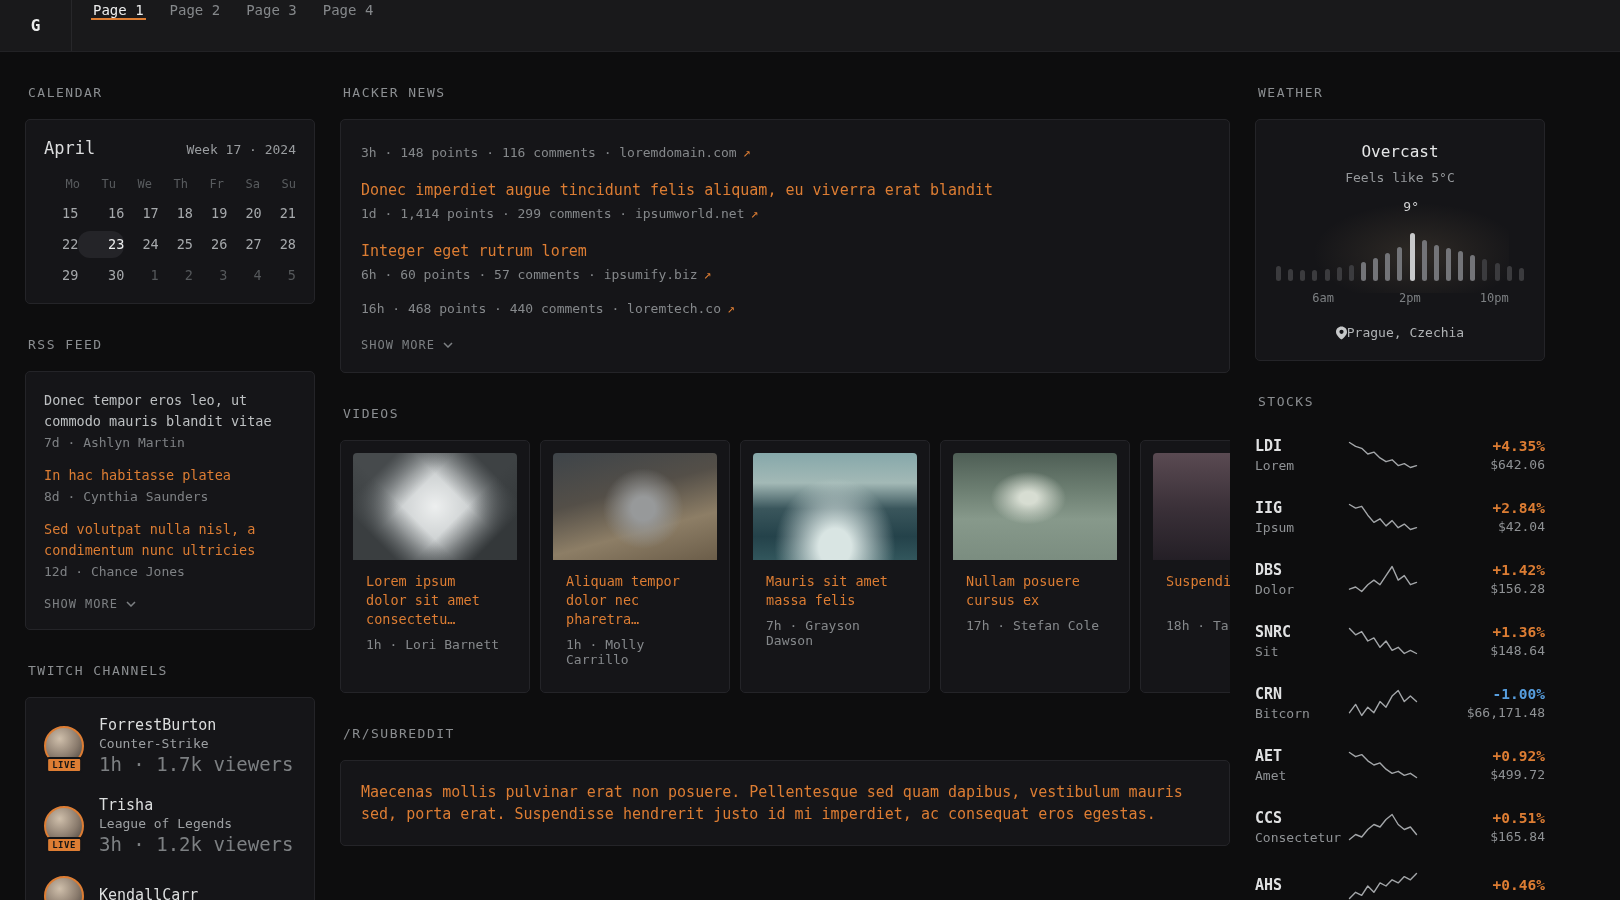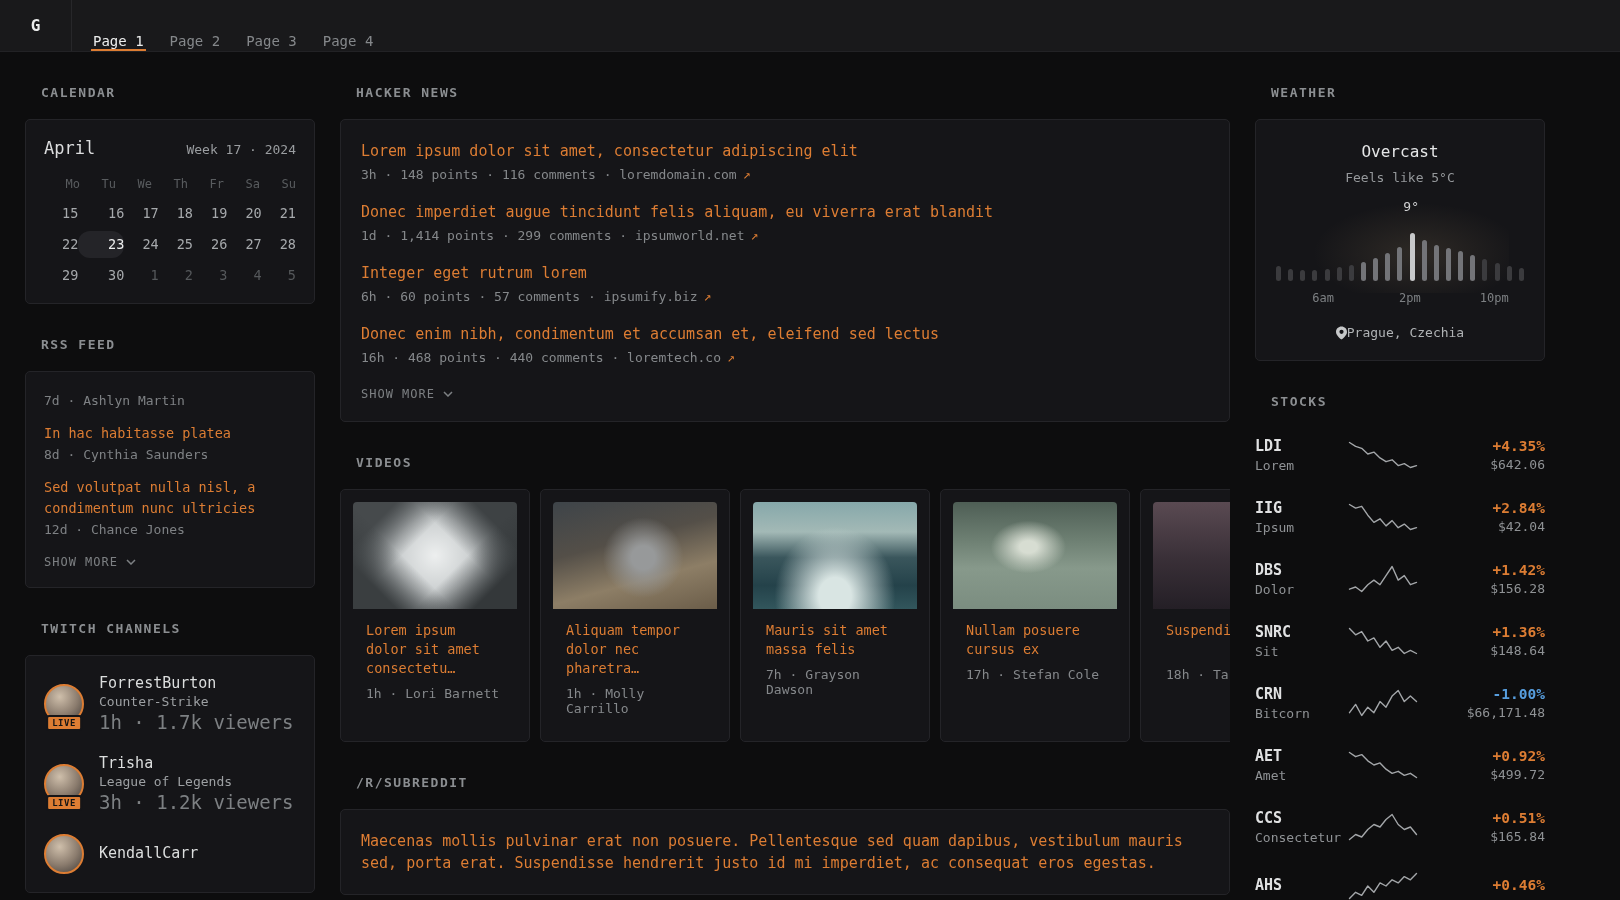--- a/index.html
+++ b/index.html
@@ -26,35 +26,35 @@
 
   
   header{
     height:52px;background:#19191b;border-bottom:1px solid #222225;
     display:flex;align-items:stretch;
   }
   .logo{
     width:72px;display:flex;align-items:center;justify-content:center;
     color:#eceded;font-weight:700;font-size:16px;border-right:1px solid #27272a;
   }
-  nav{display:flex;align-items:flex-end;margin-left:8px}
+  nav{display:flex;align-items:flex-start;margin-left:8px}
   .tab{
     display:flex;align-items:center;margin:0 11px;padding:2px 2px 0;
     color:var(--text-dim);font-size:14px;border-bottom:2px solid transparent;
   }
   .tab.active{color:#eceded;border-bottom-color:var(--accent)}
 
   
   main{
     display:grid;grid-template-columns:290px 890px 290px;column-gap:25px;
     padding-left:25px;align-items:start;
   }
   .sec-title{
-    font-size:13px;font-weight:700;letter-spacing:1.5px;color:#8b8e91;
-    margin:33px 16px 19px;text-transform:uppercase;
+    font-size:13px;font-weight:400;letter-spacing:1.5px;color:#8b8e91;
+    margin:33px 3px 19px;text-transform:uppercase;
   }
   .card{
     background:var(--card);border:1px solid var(--card-border);
     border-radius:5px;padding:20px;
   }
 
   
   .calendar-card{padding:18px 18px 12px}
   .cal-head{display:flex;justify-content:space-between;align-items:baseline}
   .cal-month{font-size:17px;font-weight:500;color:#dcddde}
@@ -225,20 +225,21 @@
             <span class="day adjacent">5</span>
         </div>
       </div>
     </section>
 
     <section>
       <h2 class="sec-title">RSS Feed</h2>
       <div class="card list-card">
 
           <div class="feed-item">
+            <a class="feed-title read">Donec tempor eros leo, ut commodo mauris blandit vitae</a>
             <div class="feed-meta">7d · Ashlyn Martin</div>
           </div>
 
           <div class="feed-item">
             <a class="feed-title unread">In hac habitasse platea</a>
             <div class="feed-meta">8d · Cynthia Saunders</div>
           </div>
 
           <div class="feed-item">
             <a class="feed-title unread">Sed volutpat nulla nisl, a condimentum nunc ultricies</a>
@@ -299,37 +300,35 @@
 
   </div>
 
   <div class="col">
 
     <section>
       <h2 class="sec-title">Hacker News</h2>
       <div class="card hn-card">
 
           <div class="hn-item">
-            <a class="hn-title">Lorem ipsum dolor sit amet, consectetur adipiscing elit</a>
             <div class="hn-meta"><span>3h · 148 points · 116 comments · loremdomain.com</span><span class="ext-arrow">↗</span></div>
           </div>
 
           <div class="hn-item">
             <a class="hn-title">Donec imperdiet augue tincidunt felis aliquam, eu viverra erat blandit</a>
             <div class="hn-meta"><span>1d · 1,414 points · 299 comments · ipsumworld.net</span><span class="ext-arrow">↗</span></div>
           </div>
 
 
           <div class="hn-item">
             <a class="hn-title">Integer eget rutrum lorem</a>
             <div class="hn-meta"><span>6h · 60 points · 57 comments · ipsumify.biz</span><span class="ext-arrow">↗</span></div>
           </div>
 
           <div class="hn-item">
-            <a class="hn-title">Donec enim nibh, condimentum et accumsan et, eleifend sed lectus</a>
             <div class="hn-meta"><span>16h · 468 points · 440 comments · loremtech.co</span><span class="ext-arrow">↗</span></div>
           </div>
 
         <button class="show-more">
           <span>Show More</span>
           <svg viewBox="0 0 10 6" width="10" height="6">
               <path d="M1 1l4 4 4-4" fill="none" stroke="currentColor" stroke-width="1.5"></path>
             </svg>
         </button>
       </div>

